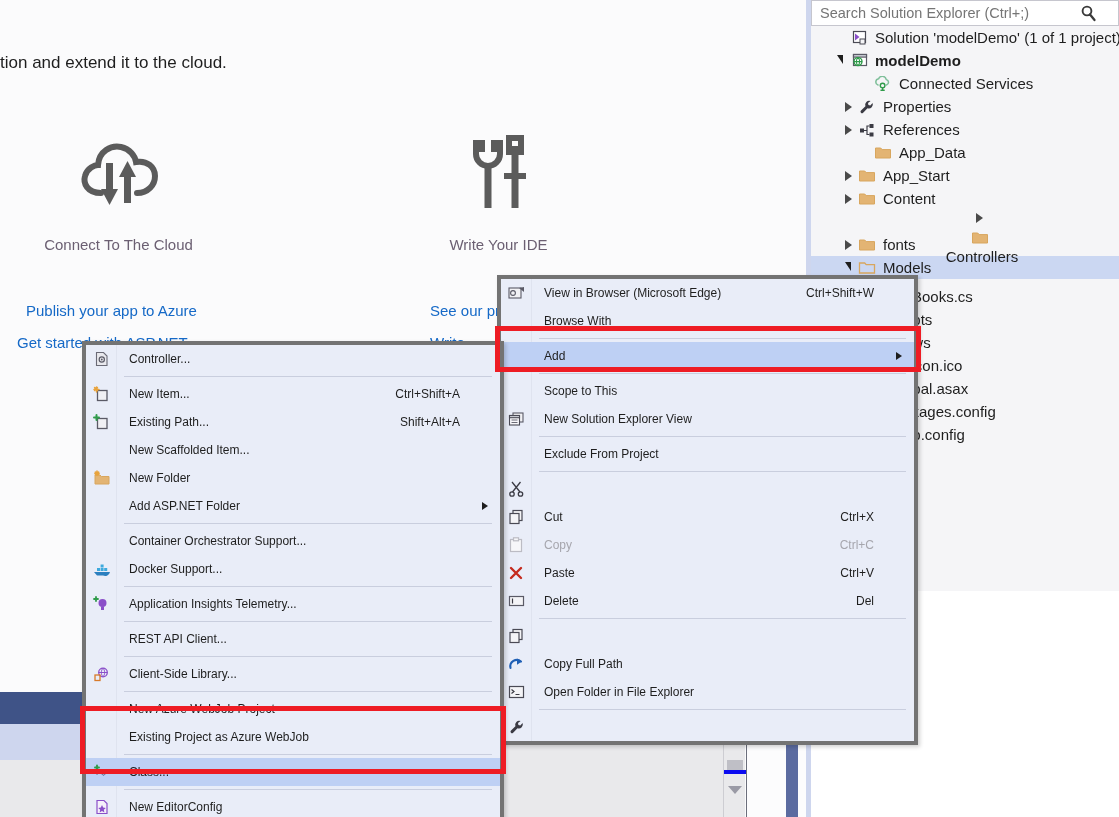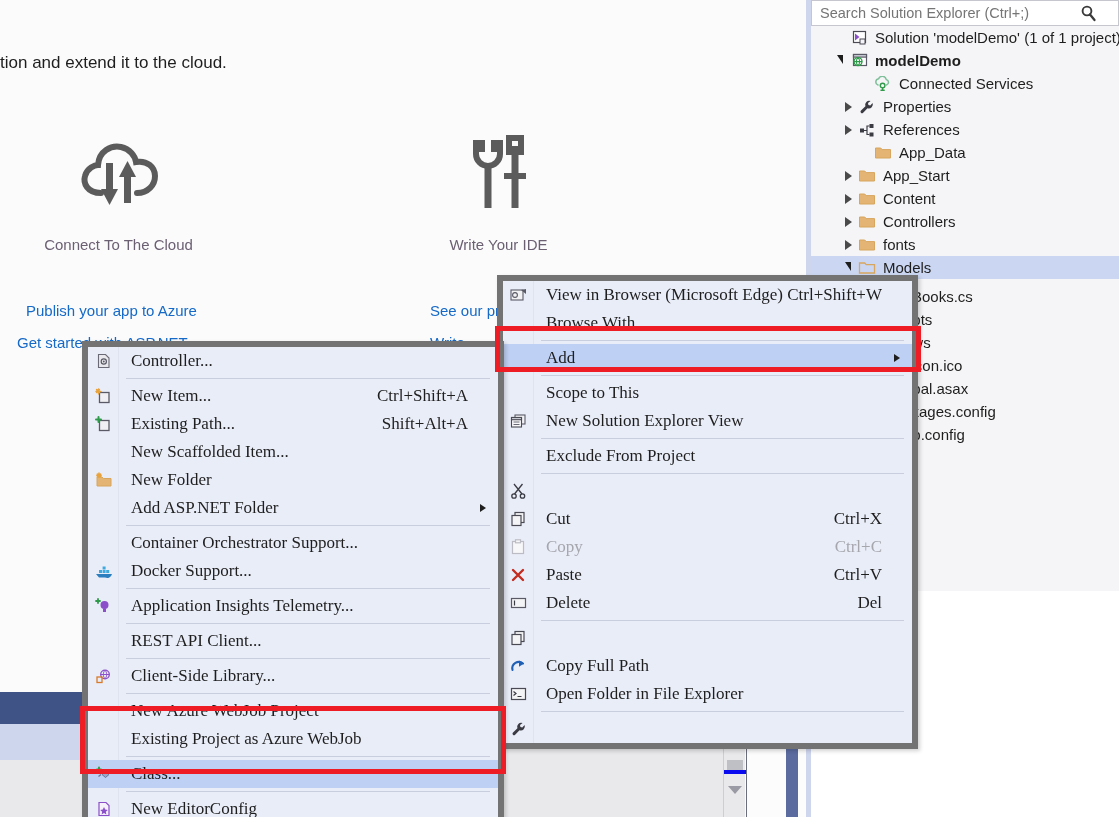--- a/index.html
+++ b/index.html
@@ -109,37 +109,36 @@
   .se-row .ic { width: 22px; display:flex; align-items:center; justify-content:center; flex:0 0 22px;}
   .se-row .lbl { padding-left: 5px; }
   .se-row .lbl.bold { font-weight: bold; }
   .tri-r { width:0;height:0;border-top:5px solid transparent;border-bottom:5px solid transparent;border-left:7px solid #4a4a4a;}
   .tri-d { width:0;height:0;border-left:6px solid transparent;border-right:0 solid transparent;border-top:9px solid #1e1e1e; transform: translateY(-1px);}
 
   
   .ctx-menu {
     position: absolute;
     background: #e9edf8;
-    border: 6px solid #737373;
-    font-size: 17px; color: #1e1e1e;
+    border: 4px solid #737373;
+    font-size: 12px; color: #1e1e1e;
     box-shadow: 2px 2px 4px rgba(0,0,0,0.18);
-    font-family: Liberation Serif, serif;
   }
   .ctx-menu .gutter {
     position: absolute; left: 0; top: 0; bottom: 0; width: 31px;
     background: #e9edf8;
     border-right: 1px solid #dfe3ef;
   }
   .mi {
     position: relative; height: 28px; display: flex; align-items: center;
     padding-left: 0; white-space: nowrap; cursor: default;
   }
   .mi .mi-ic { width: 31px; flex: 0 0 31px; display:flex; align-items:center; justify-content:center; }
   .mi .mi-lbl { flex: 1 1 auto; padding-left: 12px; }
-  .mi .mi-key { padding-right: 30px; color: #1e1e1e; }
+  .mi .mi-key { padding-right: 40px; color: #1e1e1e; }
   .mi.disabled .mi-lbl, .mi.disabled .mi-key { color: #a6a6ad; }
   .mi.highlight { background: #bed0f4; }
   .mi .mi-arrow {
     position: absolute; right: 12px; top: 50%; transform: translateY(-50%);
     width:0;height:0;border-top:4.5px solid transparent;border-bottom:4.5px solid transparent;border-left:6px solid #1e1e1e;
   }
   .sep { height: 1px; background: #c9cede; margin: 3px 8px 3px 38px; }
 
   
   .redbox {
@@ -321,21 +320,21 @@
             <div class="tri-r"></div>
           </div>
         <div class="ic">
           <svg width="18" height="15" viewBox="0 0 18 15">
             <path d="M1.5 3 h5.2 l1.5 1.6 h8.3 v8.4 h-15 z" fill="#e3b473" stroke="#d8a65e" stroke-width="1"></path>
           </svg>
         </div>
         <div class="lbl">Content</div>
       </div>
 
-      <div class="se-row" style="padding-left:29px;">
+      <div class="se-row" style="padding-left:29px;flex-direction:column;">
         <div class="expander">
             <div class="tri-r"></div>
           </div>
         <div class="ic">
           <svg width="18" height="15" viewBox="0 0 18 15">
             <path d="M1.5 3 h5.2 l1.5 1.6 h8.3 v8.4 h-15 z" fill="#e3b473" stroke="#d8a65e" stroke-width="1"></path>
           </svg>
         </div>
         <div class="lbl">Controllers</div>
       </div>

